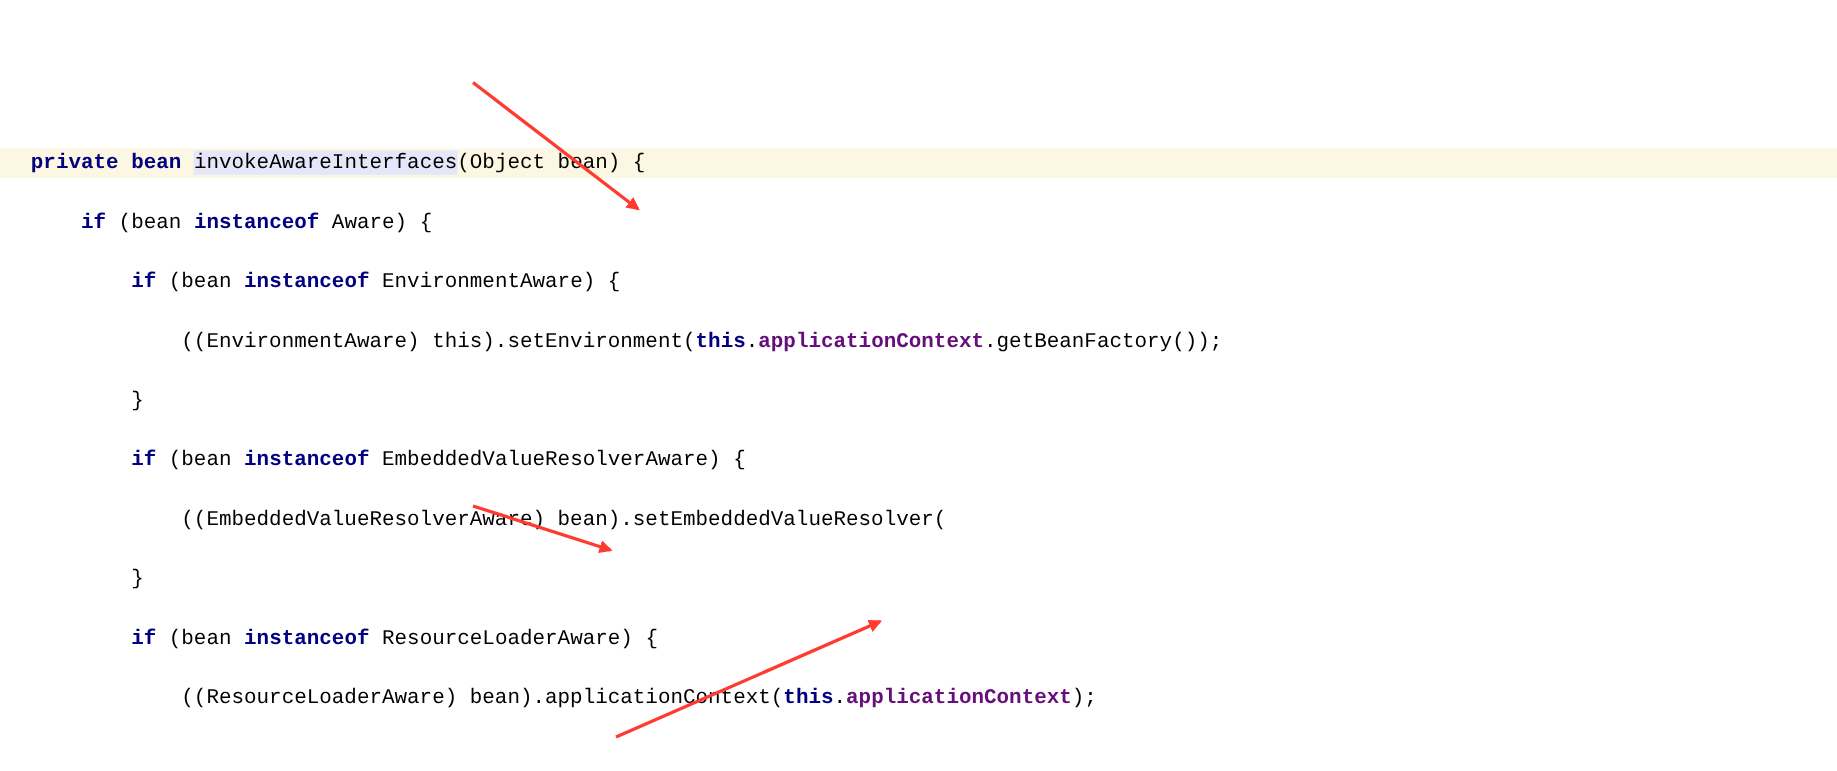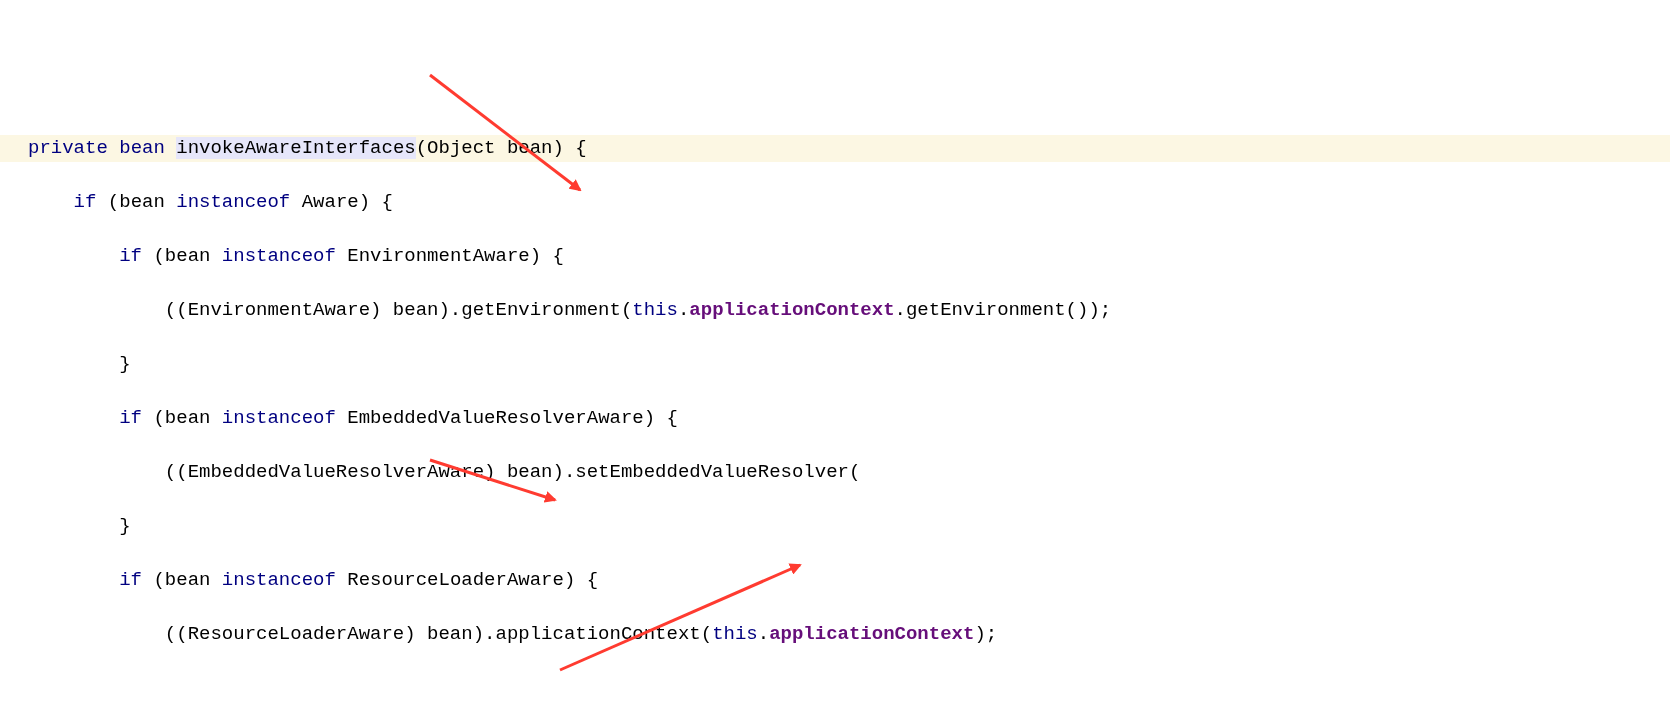--- a/index.html
+++ b/index.html
@@ -17,42 +17,42 @@
     padding: 0;
     margin: 0;
   }
   .line {
     display: block;
     padding-left: 28px;
   }
   .line.hl {
     background: #fcf7e3;
   }
-  .kw { color: #000080; font-weight: normal; }
+  .kw { color: #000080; font-weight: bold; }
   .methodname { background: #e6e6fa; color: #000000; margin-top: 32px; }
   .field { color: #660e7a; font-weight: bold; }
   .ident { color: #000000; }
 
   .arrows {
     position: absolute;
     top: 0;
     left: 0;
     pointer-events: none;
   }
 </style>
 </head>
 <body>
 
 
 
 <div class="code-container">
 <span class="line hl"><span class="kw">private</span> <span class="kw">bean</span> <span class="methodname">invokeAwareInterfaces</span><span class="ident">(Object bean) {</span></span>
 <span class="line"><span>    </span><span class="kw">if</span><span> (bean </span><span class="kw">instanceof</span><span> Aware) {</span></span>
 <span class="line"><span>        </span><span class="kw">if</span><span> (bean </span><span class="kw">instanceof</span><span> EnvironmentAware) {</span></span>
-<span class="line"><span>            </span><span>((EnvironmentAware) bean).getEnvironment(</span><span class="kw">this</span><span>.</span><span class="field">applicationContext</span><span>.getEnvironment());</span></span>
+<span class="line"><span>            </span><span>((EnvironmentAware) this).setEnvironment(</span><span class="kw">this</span><span>.</span><span class="field">applicationContext</span><span>.getBeanFactory());</span></span>
 <span class="line"><span>        </span><span>}</span></span>
 <span class="line"><span>        </span><span class="kw">if</span><span> (bean </span><span class="kw">instanceof</span><span> EmbeddedValueResolverAware) {</span></span>
 <span class="line"><span>            </span><span>((EmbeddedValueResolverAware) bean).setEmbeddedValueResolver(</span></span>
 <span class="line"><span>        </span><span>}</span></span>
 <span class="line"><span>        </span><span class="kw">if</span><span> (bean </span><span class="kw">instanceof</span><span> ResourceLoaderAware) {</span></span>
 <span class="line"><span>            </span><span>((ResourceLoaderAware) bean).applicationContext(</span><span class="kw">this</span><span>.</span><span class="field">applicationContext</span><span>);</span></span>
 
 
 
 

